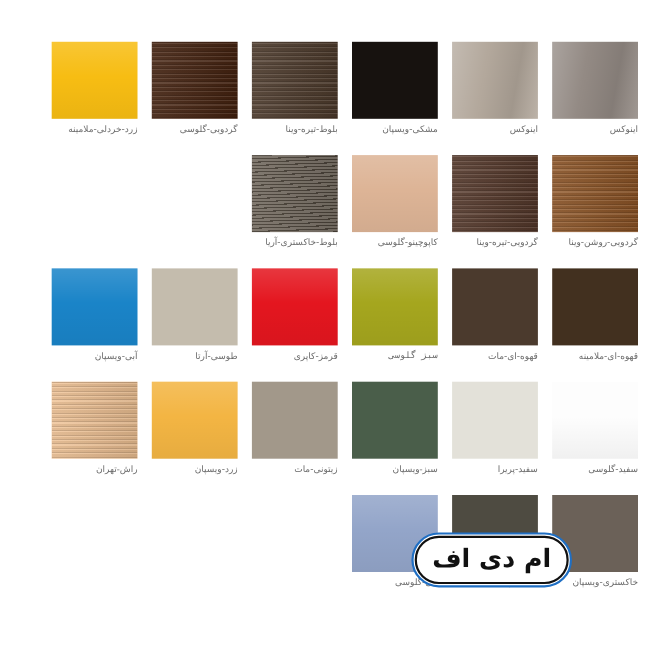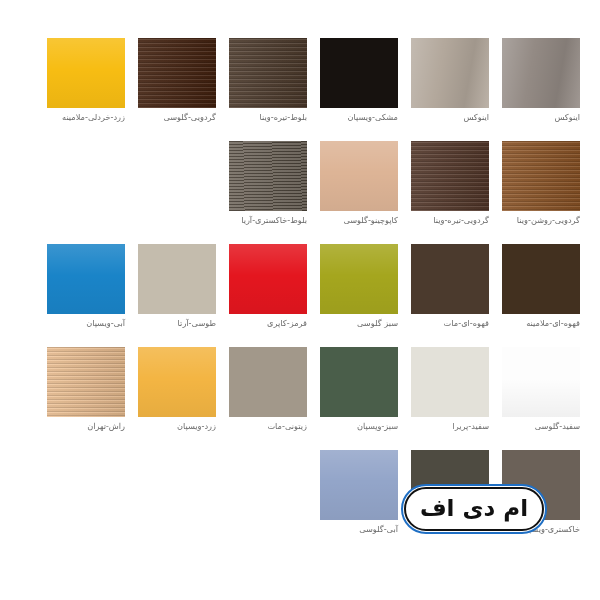--- a/index.html
+++ b/index.html
@@ -57,21 +57,21 @@
     font-size: 8.2px;
     line-height: 11px;
     color: #6a6a6a;
     text-align: right;
     direction: rtl;
     white-space: nowrap;
     letter-spacing: 0px;
   }
   .logo-wrap {
     position: absolute;
-    right: 53px;
+    right: 80px;
     bottom: 66px;
     width: 146px;
     height: 50px;
     margin-top: 20px;
   }
   .logo-outer {
     position: absolute;
     inset: 0;
     border: 2px solid #1f6fc4;
     border-radius: 26px;
@@ -165,21 +165,21 @@
         <div class="swatch-cell">
           <div class="swatch-chip" style="background: rgb(66, 48, 31);"></div>
           <div class="swatch-label" style="color: rgb(106, 106, 106);">قهوه-ای-ملامینه</div>
         </div>
         <div class="swatch-cell">
           <div class="swatch-chip" style="background: rgb(75, 58, 45);"></div>
           <div class="swatch-label" style="color: rgb(106, 106, 106);">قهوه-ای-مات</div>
         </div>
         <div class="swatch-cell">
           <div class="swatch-chip" style="background: linear-gradient(rgba(255, 255, 255, 0.14), rgba(255, 255, 255, 0) 45%, rgba(0, 0, 0, 0.05)) rgb(165, 166, 30);"></div>
-          <div class="swatch-label" style="color: rgb(106, 106, 106);">سبز گلوسی</div>
+          <div class="swatch-label" style="color: rgb(106, 106, 106); font-family: Liberation Mono, monospace;">سبز گلوسی</div>
         </div>
         <div class="swatch-cell">
           <div class="swatch-chip" style="background: linear-gradient(rgba(255, 255, 255, 0.14), rgba(255, 255, 255, 0) 45%, rgba(0, 0, 0, 0.05)) rgb(228, 22, 31);"></div>
           <div class="swatch-label" style="color: rgb(106, 106, 106);">قرمز-کاپری</div>
         </div>
         <div class="swatch-cell">
           <div class="swatch-chip" style="background: rgb(196, 188, 173);"></div>
           <div class="swatch-label" style="color: rgb(106, 106, 106);">طوسی-آرتا</div>
         </div>
         <div class="swatch-cell">

